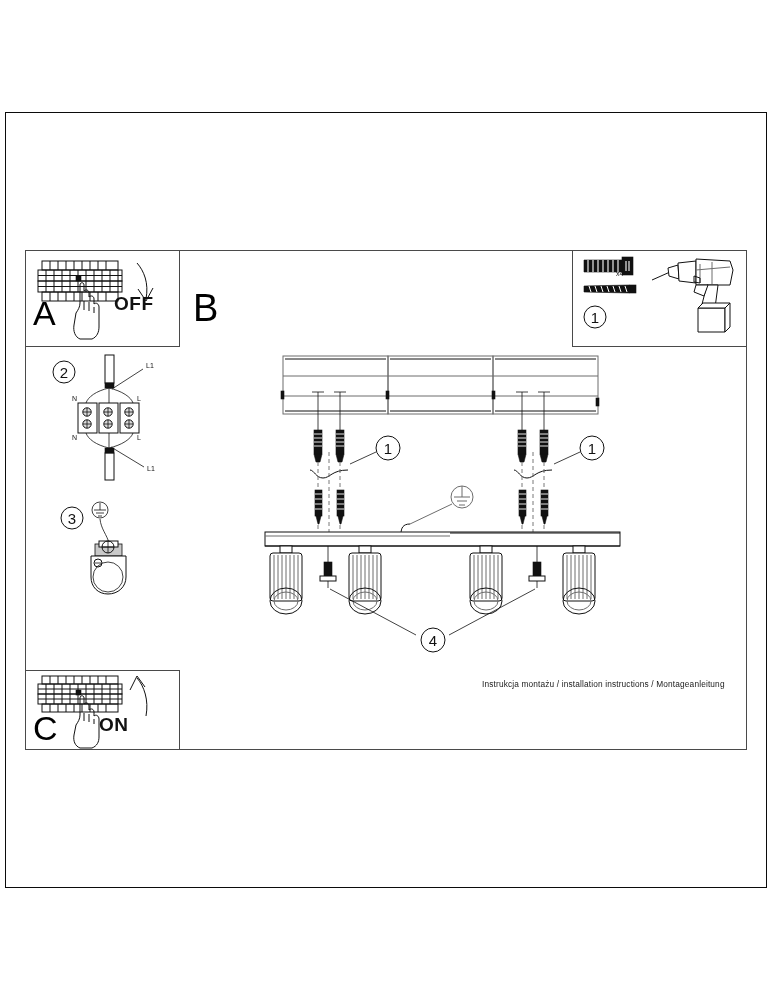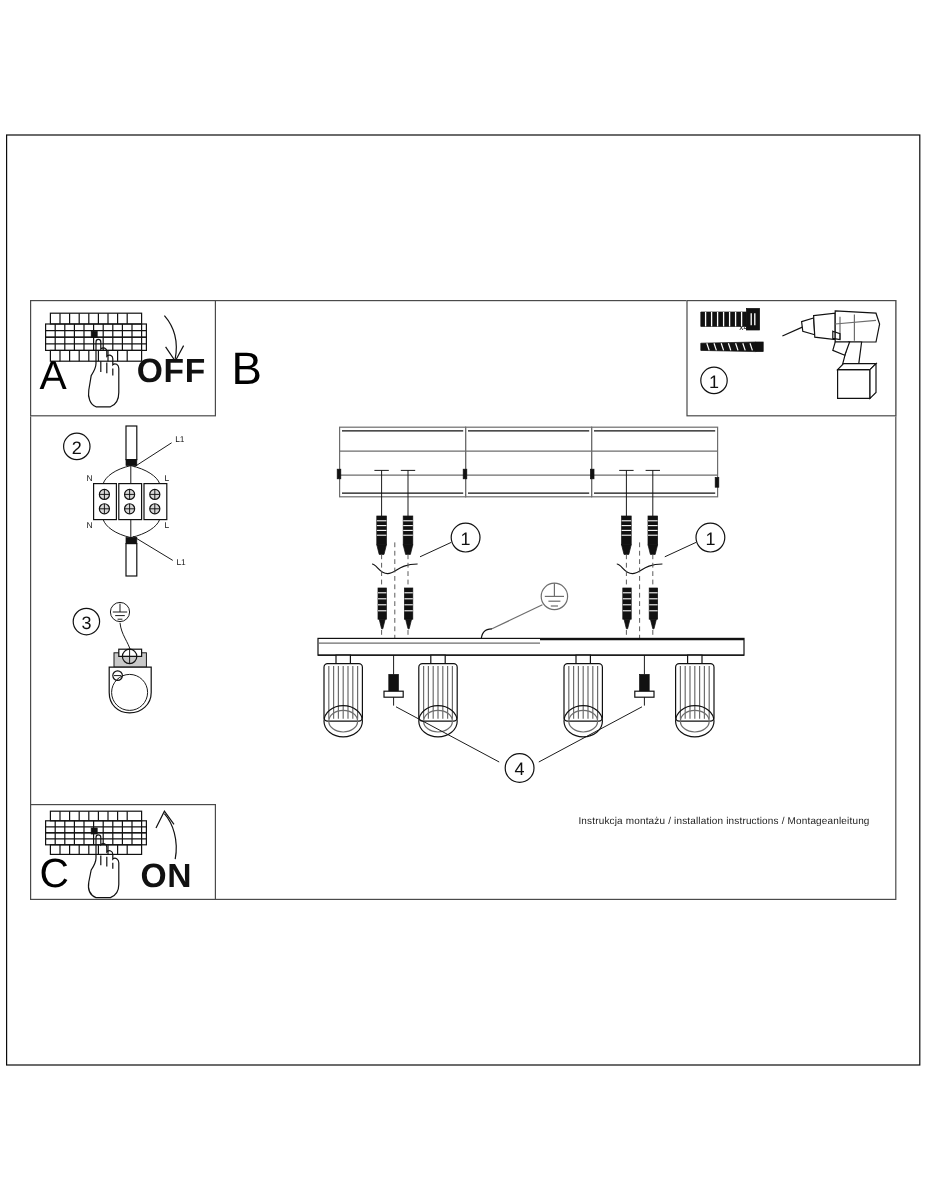--- a/index.html
+++ b/index.html
@@ -8,23 +8,23 @@
   .page-border{position:absolute;left:5px;top:112px;width:762px;height:776px;border:1px solid #0b0b0b;box-sizing:border-box;}
   .frame{position:absolute;left:25px;top:250px;width:722px;height:500px;border:1px solid #4a4a4a;box-sizing:border-box;}
   .cell{position:absolute;box-sizing:border-box;border:1px solid #4a4a4a;background:#fff;}
   .panelA{left:25px;top:250px;width:155px;height:97px;}
   .panelC{left:25px;top:670px;width:155px;height:80px;}
   .panel1{left:572px;top:250px;width:175px;height:97px;}
   .bigletter{position:absolute;font-size:34px;line-height:34px;font-family:"Liberation Sans",sans-serif;font-weight:400;color:#000;}
   .lbl-A{left:33px;top:296px;}
   .lbl-C{left:33px;top:711px;}
   .lbl-B{left:193px;top:291px;font-size:38px;}
-  .onoff{position:absolute;font-size:28px;font-weight:700;letter-spacing:.5px;color:#111;}
+  .onoff{position:absolute;font-size:19px;font-weight:700;letter-spacing:.5px;color:#111;}
   .off-t{left:114px;top:293px;}
-  .on-t{left:117px;top:714px;}
+  .on-t{left:99px;top:714px;}
   .caption{position:absolute;left:482px;top:677px;width:262px;font-size:8.3px;line-height:14.5px;color:#1a1a1a;letter-spacing:.15px;}
   .caption div{white-space:nowrap;}
   .x4{position:absolute;left:616px;top:270px;font-size:7px;color:#111;}
   svg{display:block;overflow:visible;}
   .sv{position:absolute;}
   .blk{stroke:#111;fill:none;stroke-width:1;}
   .gry{stroke:#6d6d6d;fill:none;stroke-width:1;}
   .thin{stroke:#111;fill:none;stroke-width:.8;}
   .dash{stroke:#555;fill:none;stroke-width:.8;stroke-dasharray:4 3;}
   .fillw{fill:#fff;stroke:#111;stroke-width:1;}

